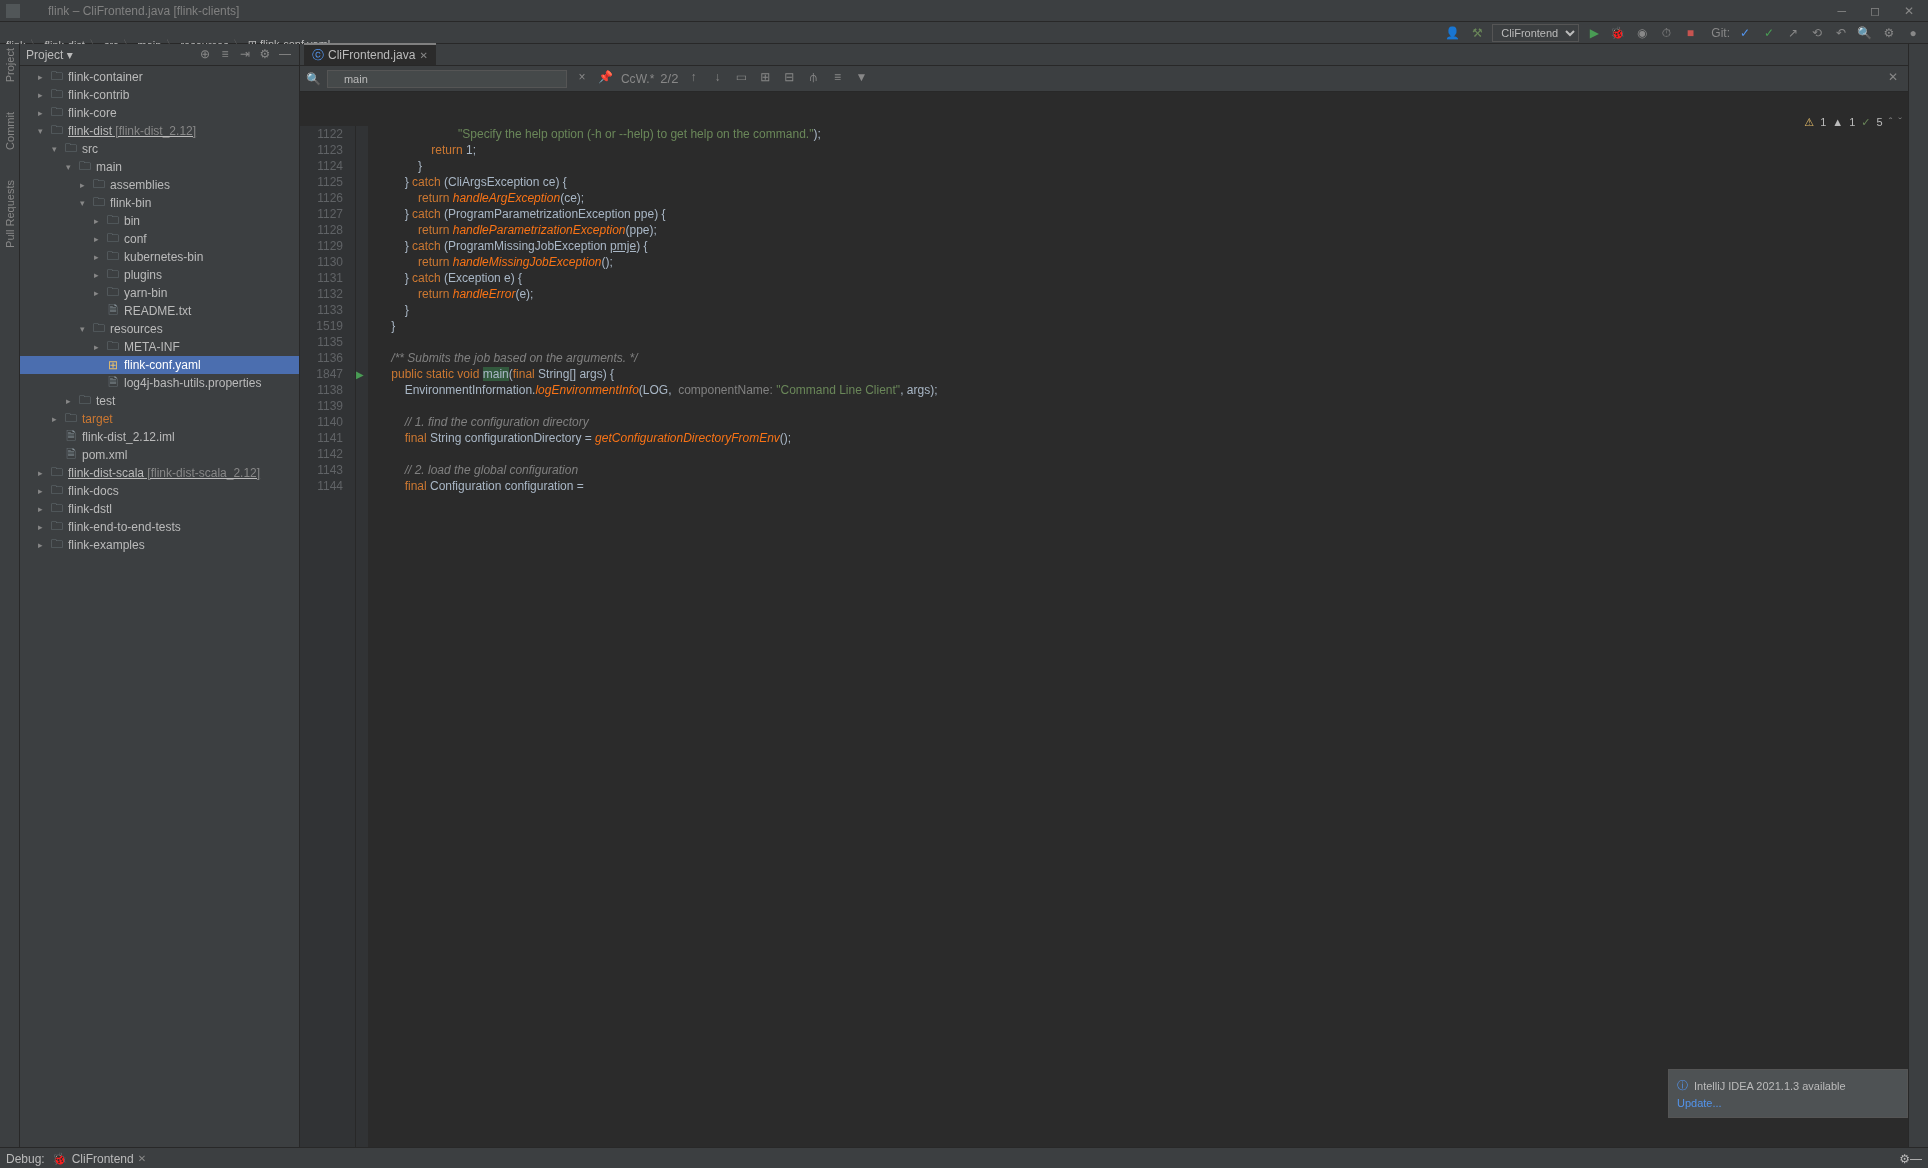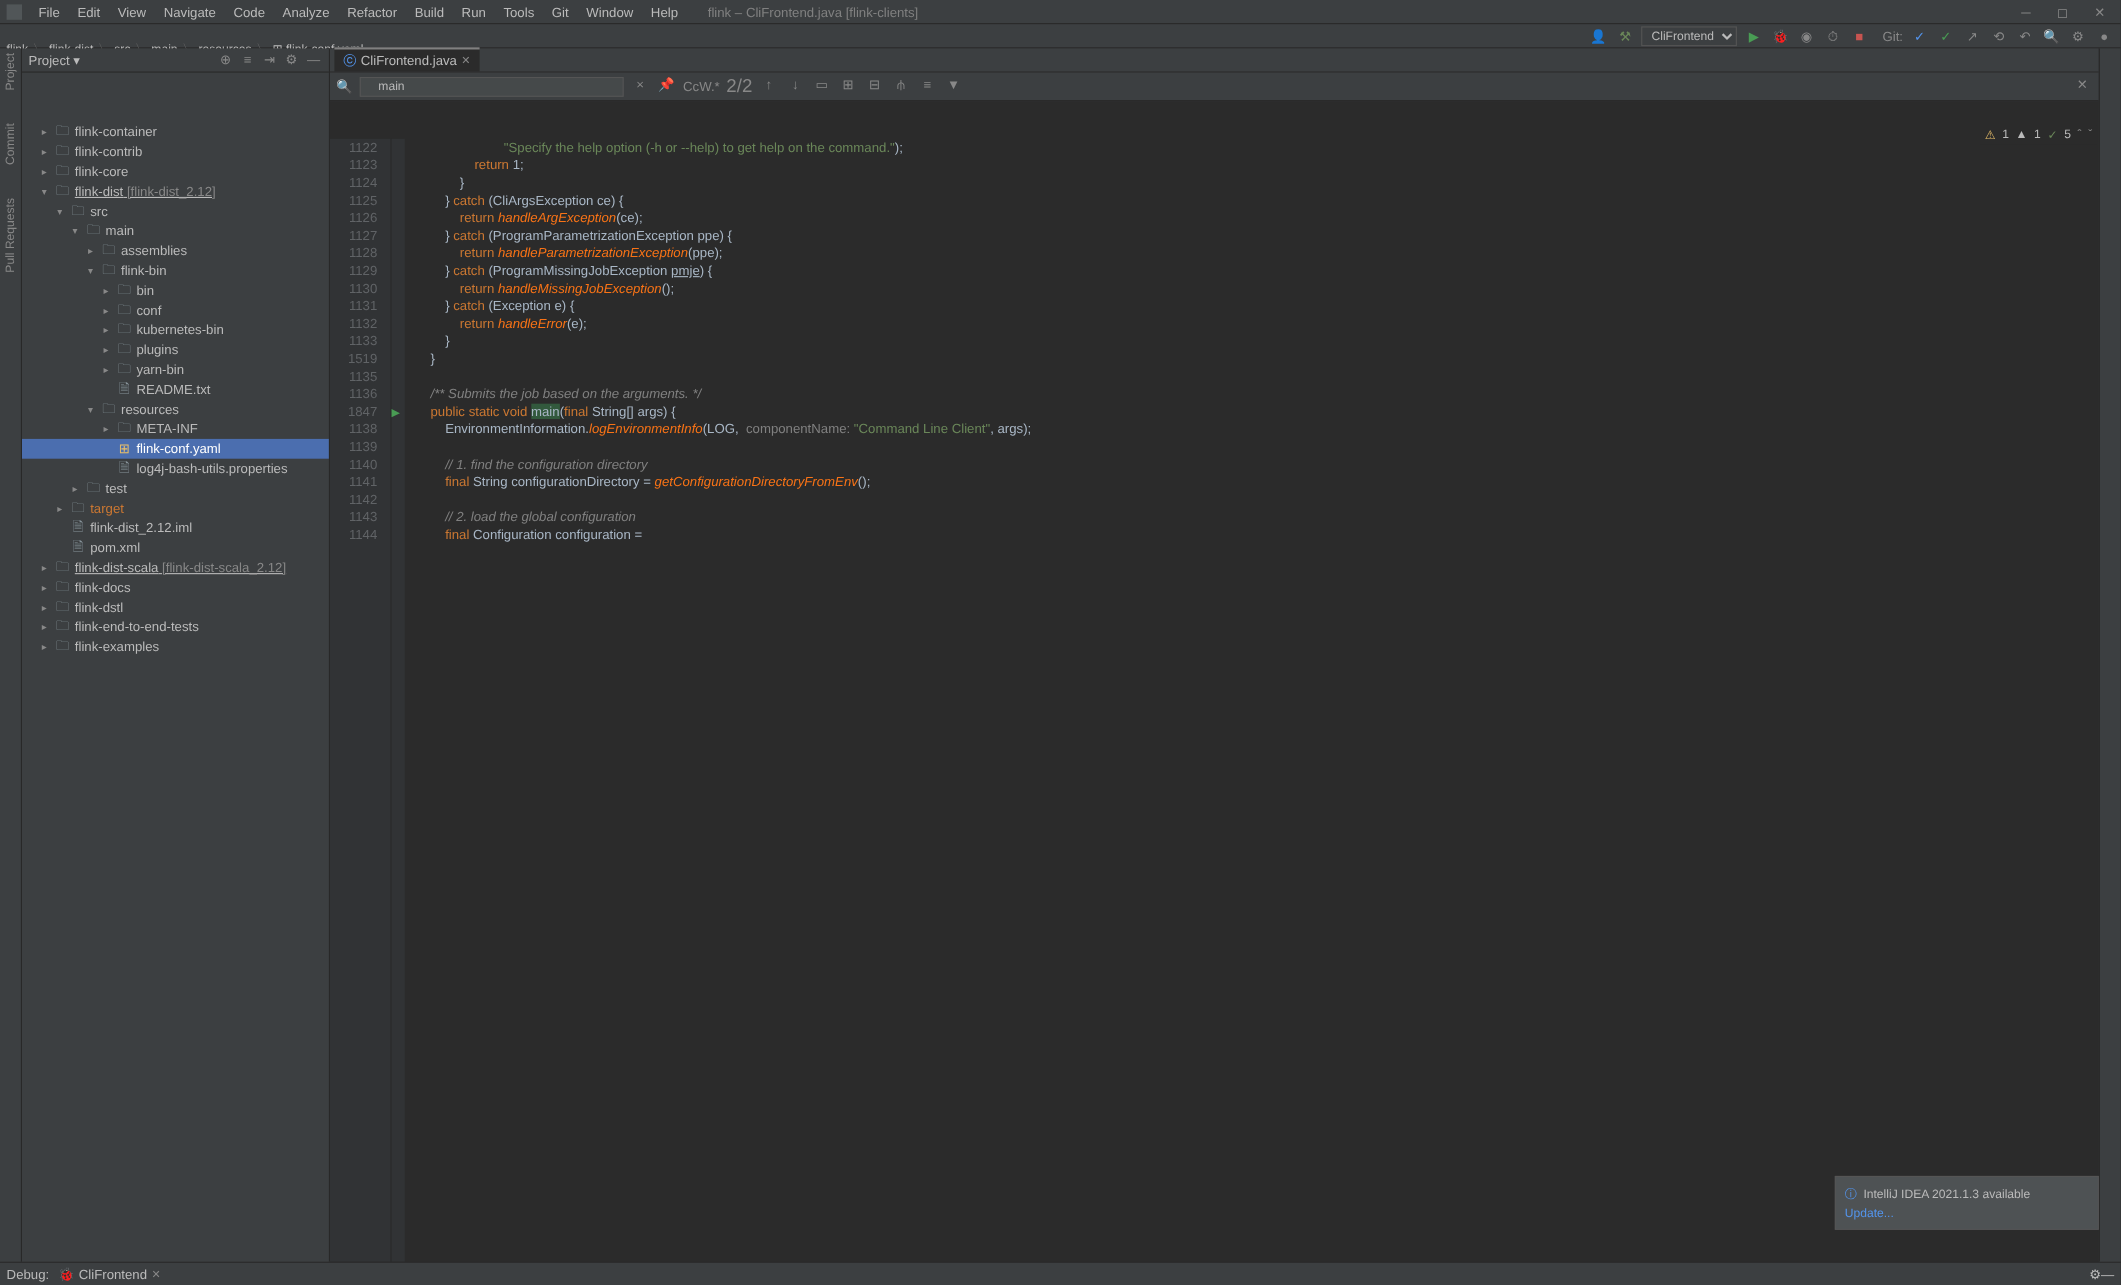--- a/index.html
+++ b/index.html
@@ -14,21 +14,21 @@
 .navbar { height: 22px; background: #3c3f41; display: flex; align-items: center; padding: 0 6px; border-bottom: 1px solid #282828; }
 .breadcrumb { display: flex; align-items: center; gap: 4px; font-size: 11px; }
 .breadcrumb span { color: #bbbbbb; margin-top: 24px; }
 .breadcrumb .sep { color: #666; }
 .nav-right { margin-left: auto; display: flex; align-items: center; gap: 6px; }
 .nav-right .icon-btn { width: 18px; height: 18px; display: flex; align-items: center; justify-content: center; cursor: pointer; color: #888; }
 .nav-right select { background: #3c3f41; border: 1px solid #555; color: #bbb; padding: 1px 4px; font-size: 11px; }
 .main-area { display: flex; height: calc(100vh - 22px - 22px - 21px); }
 .left-gutter { width: 20px; background: #3c3f41; border-right: 1px solid #282828; display: flex; flex-direction: column; align-items: center; padding-top: 4px; gap: 30px; }
 .left-gutter .tab-vert { writing-mode: vertical-rl; transform: rotate(180deg); font-size: 11px; color: #888; cursor: pointer; }
-.project-panel { width: 280px; background: #3c3f41; border-right: 1px solid #282828; display: flex; flex-direction: column; gap: 43px; }
+.project-panel { width: 280px; background: #3c3f41; border-right: 1px solid #282828; display: flex; flex-direction: column; }
 .project-header { height: 22px; display: flex; align-items: center; padding: 0 6px; border-bottom: 1px solid #282828; }
 .project-header .label { cursor: pointer; }
 .project-header .tools { margin-left: auto; display: flex; gap: 4px; }
 .project-header .tools span { width: 16px; height: 16px; color: #888; cursor: pointer; text-align: center; }
 .tree { flex: 1; overflow: auto; padding: 2px 0; font-size: 12px; }
 .tree-item { display: flex; align-items: center; height: 18px; padding-left: 4px; cursor: pointer; white-space: nowrap; }
 .tree-item.selected { background: #4b6eaf; color: #fff; }
 .tree-item .indent { display: inline-block; }
 .tree-item .arrow { width: 12px; font-size: 9px; color: #888; }
 .tree-item .ficon { width: 14px; height: 14px; margin-right: 4px; display: inline-flex; align-items: center; justify-content: center; }
@@ -38,21 +38,21 @@
 .excluded { color: #cc7832; }
 .module { color: #bbb; text-decoration: underline; }
 .module .hint { color: #888; }
 .editor-area { flex: 1; display: flex; flex-direction: column; background: #2b2b2b; }
 .editor-tabs { height: 22px; display: flex; align-items: flex-end; background: #3c3f41; border-bottom: 1px solid #282828; padding-left: 4px; }
 .editor-tab { height: 22px; display: flex; align-items: center; padding: 0 8px; background: #515658; border-top: 2px solid transparent; color: #bbb; cursor: pointer; gap: 4px; }
 .editor-tab.active { background: #2b2b2b; border-top-color: #808080; }
 .editor-tab .close { color: #888; font-size: 10px; }
 .find-bar { height: 26px; background: #3c3f41; display: flex; align-items: center; padding: 0 6px; border-bottom: 1px solid #282828; gap: 6px; }
 .find-bar input { background: #45494a; border: 1px solid #555; color: #bbb; padding: 2px 20px 2px 16px; width: 240px; font-size: 11px; }
-.find-bar .match-count { color: #888; font-size: 17px; }
+.find-bar .match-count { color: #888; font-size: 13px; }
 .find-bar .find-btn { width: 18px; height: 18px; color: #888; cursor: pointer; text-align: center; }
 .find-bar .close-find { margin-left: auto; }
 .editor-split { flex: 1; display: flex; overflow: hidden; }
 .editor-body { flex: 1; display: flex; overflow: hidden; font-family: "JetBrains Mono", Consolas, monospace; font-size: 12px; line-height: 16px; margin-top: 34px; }
 .gutter { width: 56px; background: #313335; text-align: right; padding-right: 12px; color: #606366; user-select: none; border-right: 1px solid #282828; }
 .run-gutter { width: 12px; background: #313335; }
 .code { flex: 1; padding-left: 10px; overflow: auto; white-space: pre; color: #a9b7c6; }
 .kw { color: #cc7832; }
 .str { color: #6a8759; }
 .cmt { color: #808080; font-style: italic; }
@@ -72,35 +72,20 @@
 .notification .title { color: #bbb; display: flex; align-items: center; gap: 6px; }
 .notification .info-icon { color: #5394ec; }
 .notification .link { color: #5394ec; cursor: pointer; margin-top: 4px; display: block; }
 .run-arrow { color: #499c54; font-size: 10px; }
 </style>
 </head>
 <body>
 
 <div class="titlebar">
   <div class="logo"></div>
-  <div class="menu" id="menu">
-      <span>File</span>
-      <span>Edit</span>
-      <span>View</span>
-      <span>Navigate</span>
-      <span>Code</span>
-      <span>Analyze</span>
-      <span>Refactor</span>
-      <span>Build</span>
-      <span>Run</span>
-      <span>Tools</span>
-      <span>Git</span>
-      <span>Window</span>
-      <span>Help</span>
-    </div>
   <div class="title-text">flink – CliFrontend.java [flink-clients]</div>
   <div class="win-controls">
     <span>─</span>
     <span>◻</span>
     <span>✕</span>
   </div>
 </div>
 
 <div class="navbar">
   <div class="breadcrumb" id="breadcrumb">

